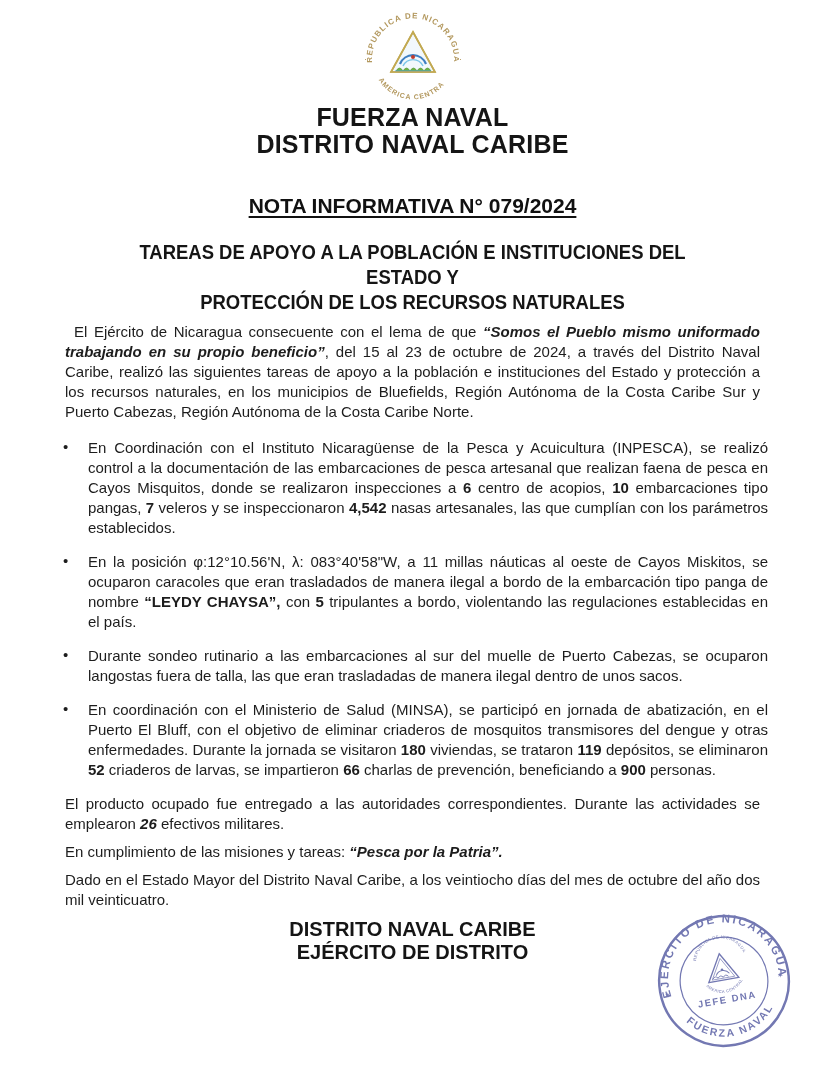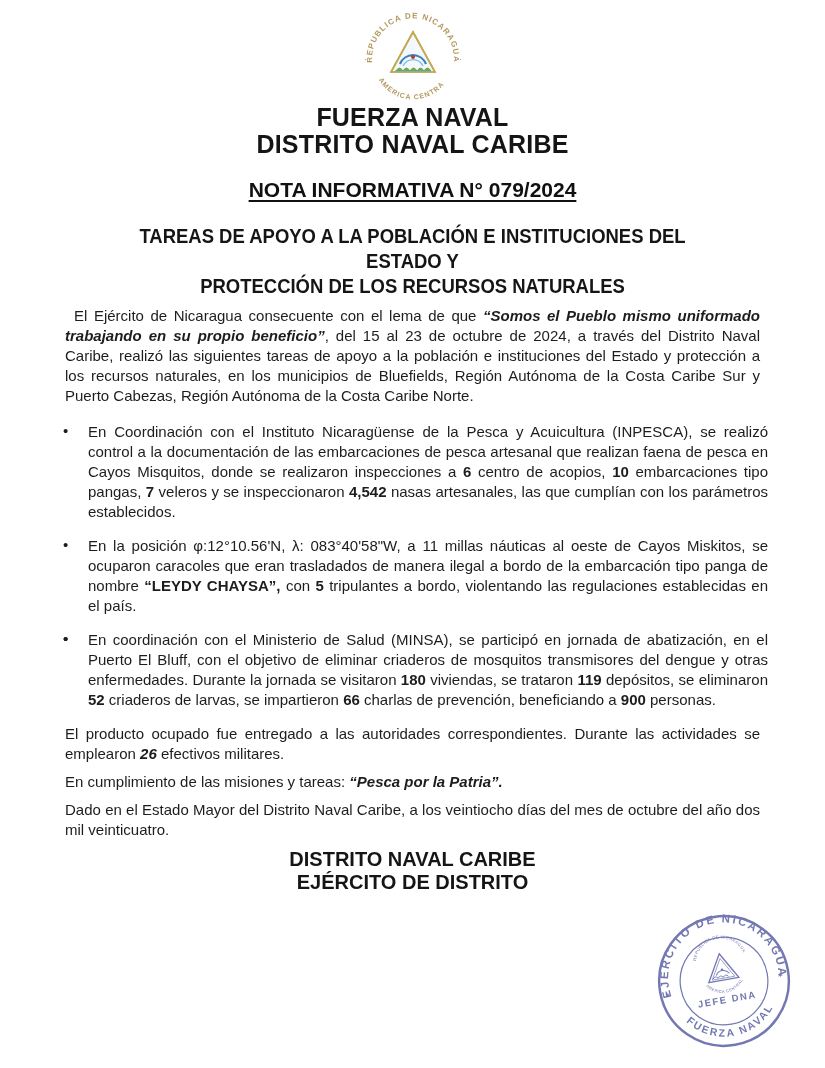--- a/index.html
+++ b/index.html
@@ -11,21 +11,21 @@
   .content{padding:10px 57px 0 57px;}
 
   .emblem-wrap{text-align:center;margin:0 auto;}
   .emblem-wrap svg{display:block;margin:0 auto;}
 
   .title{
     text-align:center;font-weight:bold;font-size:25px;line-height:27px;
     color:#151515;letter-spacing:.2px;margin-top:2px;
   }
   .nota{
-    text-align:center;font-weight:bold;font-size:21px;margin-top:20px;
+    text-align:center;font-weight:bold;font-size:21px;margin-top:36px;
     text-decoration:underline;text-decoration-thickness:2px;text-underline-offset:3px;
     color:#111;
   }
   .subject{
     text-align:center;font-weight:bold;font-size:21px;line-height:25px;
     margin-top:21px;transform:scaleX(0.88);transform-origin:50% 50%;color:#151515;
   }
   p.body-text{
     font-size:15px;line-height:20px;text-align:justify;margin:8px;color:#1d1d1d;
   }
@@ -99,20 +99,21 @@
       <li>
         <span class="bullet-marker">•</span>
         <span><span>En Coordinación con el Instituto Nicaragüense de la Pesca y Acuicultura (INPESCA), se realizó control a la documentación de las embarcaciones de pesca artesanal que realizan faena de pesca en Cayos Misquitos, donde se realizaron inspecciones a </span><span style="font-weight: bold;">6</span><span> centro de acopios, </span><span style="font-weight: bold;">10</span><span> embarcaciones tipo pangas, </span><span style="font-weight: bold;">7</span><span> veleros y se inspeccionaron </span><span style="font-weight: bold;">4,542</span><span> nasas artesanales, las que cumplían con los parámetros establecidos.</span></span>
       </li>
       <li>
         <span class="bullet-marker">•</span>
         <span><span>En la posición φ:12°10.56'N, λ: 083°40'58"W, a 11 millas náuticas al oeste de Cayos Miskitos, se ocuparon caracoles que eran trasladados de manera ilegal a bordo de la embarcación tipo panga de nombre </span><span style="font-weight: bold;">“LEYDY CHAYSA”,</span><span> con </span><span style="font-weight: bold;">5</span><span> tripulantes a bordo, violentando las regulaciones establecidas en el país.</span></span>
       </li>
       <li>
         <span class="bullet-marker">•</span>
+        <span><span>Durante sondeo rutinario a las embarcaciones al sur del muelle de Puerto Cabezas, se ocuparon langostas fuera de talla, las que eran trasladadas de manera ilegal dentro de unos sacos.</span></span>
       </li>
       <li>
         <span class="bullet-marker">•</span>
         <span><span>En coordinación con el Ministerio de Salud (MINSA), se participó en jornada de abatización, en el Puerto El Bluff, con el objetivo de eliminar criaderos de mosquitos transmisores del dengue y otras enfermedades. Durante la jornada se visitaron </span><span style="font-weight: bold;">180</span><span> viviendas, se trataron </span><span style="font-weight: bold;">119</span><span> depósitos, se eliminaron </span><span style="font-weight: bold;">52</span><span> criaderos de larvas, se impartieron </span><span style="font-weight: bold;">66</span><span> charlas de prevención, beneficiando a </span><span style="font-weight: bold;">900</span><span> personas.</span></span>
       </li>
     </ul>
 
     <p class="body-text closing-1"><span>El producto ocupado fue entregado a las autoridades correspondientes. Durante las actividades se emplearon </span><span style="font-weight: bold; font-style: italic;">26</span><span> efectivos militares.</span></p>
     <p class="body-text closing-2"><span>En cumplimiento de las misiones y tareas: </span><span style="font-weight: bold; font-style: italic;">“Pesca por la Patria”.</span></p>
     <p class="body-text closing-4"><span>Dado en el Estado Mayor del Distrito Naval Caribe, a los veintiocho días del mes de octubre del año dos mil veinticuatro.</span></p>

